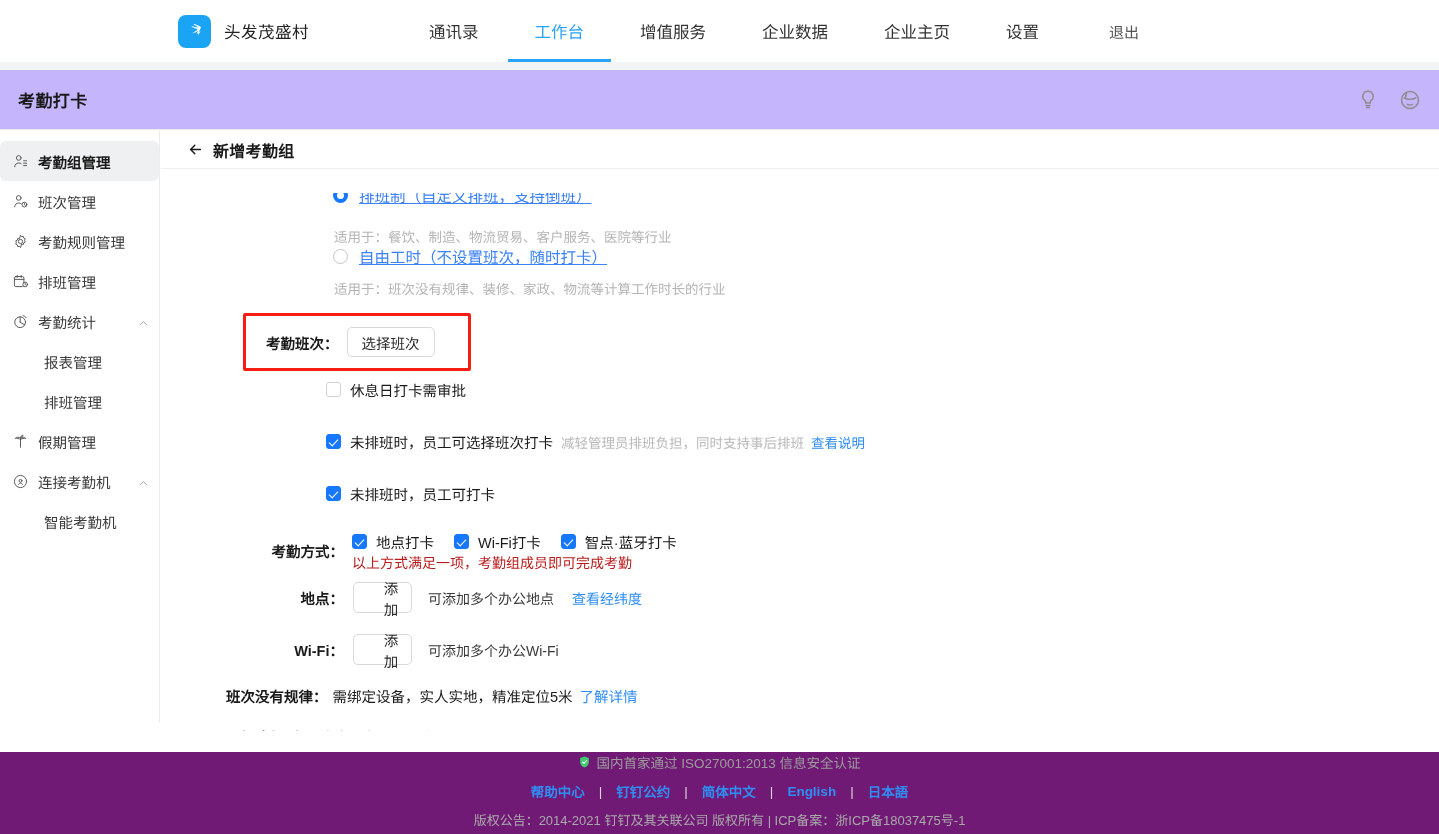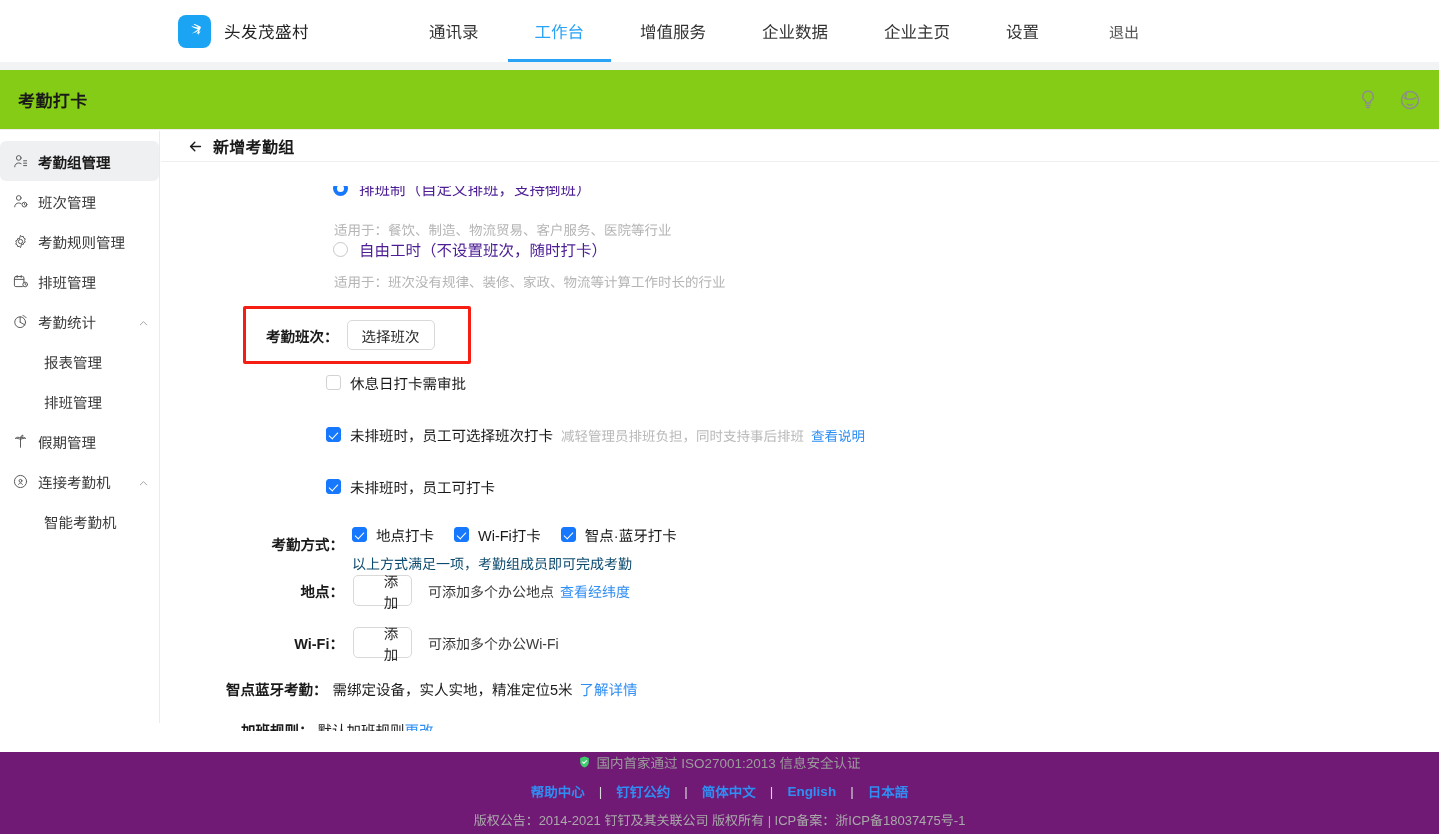--- a/index.html
+++ b/index.html
@@ -49,21 +49,21 @@
   }
   .navtab.logout { color:#555; font-size:15px; margin-left:70px; }
   .topnav-divider {
     position:absolute; left:0; top:62px; width:1439px; height:8px;
     background:#f2f3f5;
   }
 
   
   .titlebar {
     position:absolute; left:0; top:70px; width:1439px; height:60px;
-    background:#84cc16; border-bottom:1px solid #ececec;
+    background:#c4b5fd; border-bottom:1px solid #ececec;
     display:flex; align-items:center;
   }
   .titlebar h1 {
     margin:0 0 0 18px; font-size:17px; font-weight:700; color:#1a1a1a;
     letter-spacing:.4px;
   }
   .titlebar-actions {
     margin-left:auto; margin-right:17px; display:flex; align-items:center; gap:18px;
   }
   .tb-icon { width:24px; height:24px; cursor:pointer; color:#8d8d8d; display:block; }
@@ -87,37 +87,37 @@
     margin:0 6px; padding-left:38px; border-radius:6px;
     font-size:14.5px; color:#3b3b3b; cursor:pointer; white-space:nowrap;
   }
 
   
   .content {
     position:absolute; left:161px; top:131px; width:1278px; height:600px;
     background:#fff; overflow:hidden;
   }
   .crumb {
-    height:31px; display:flex; align-items:center;
+    height:38px; display:flex; align-items:center;
     padding-left:26px; border-bottom:1px solid #efefef;
   }
   .crumb-back { width:17px; height:17px; color:#1a1a1a; margin-right:9px; cursor:pointer; }
   .crumb-title { font-size:16px; font-weight:700; color:#1a1a1a; letter-spacing:.3px; }
 
   .form {
     position:relative; padding-top:0px;
     height:559px;
   }
   .radio-line { display:flex; align-items:center; }
   .radio {
     width:15px; height:15px; border-radius:50%; border:1.4px solid #c7c7c7;
     background:#fff; flex:0 0 auto; margin-right:11px; cursor:pointer;
   }
   .radio.checked { border:4.5px solid #1677ff; }
-  .radio-label { font-size:15.5px; color:#4c1d95; }
+  .radio-label { font-size:15.5px; color:#3b82f6;text-decoration:underline; }
   .radio-desc { font-size:13.5px; color:#b5b5b5; margin-top:6px; }
   .lbl {
     font-size:14.5px; color:#1a1a1a; font-weight:700;
     text-align:right; white-space:nowrap;
   }
 
   .btn-outline {
     display:inline-flex; align-items:center; justify-content:center;
     height:30px; min-width:84px; padding:0 14px;
     border:1px solid #d9d9d9; border-radius:5px; background:#fff;
@@ -370,39 +370,39 @@
         <span class="lbl" style="width:88px; padding-top:9px;">考勤方式：</span>
         <div style="margin-left:8px;">
           <div style="display:flex; align-items:center;">
             <span class="cbox checked"></span>
             <span class="cb-text">地点打卡</span>
             <span class="cbox checked" style="margin-left:20px;"></span>
             <span class="cb-text">Wi-Fi打卡</span>
             <span class="cbox checked" style="margin-left:20px;"></span>
             <span class="cb-text">智点·蓝牙打卡</span>
           </div>
-          <div class="hint" style="margin-top:8px; color:#0c4a6e; font-size:14px;">以上方式满足一项，考勤组成员即可完成考勤</div>
+          <div class="hint" style="margin-top:0px; color:#b91c1c; font-size:14px;">以上方式满足一项，考勤组成员即可完成考勤</div>
         </div>
       </div>
 
       <div style="position:absolute; left:95px; top:413px; display:flex; align-items:center;">
         <span class="lbl" style="width:88px;">地点：</span>
         <button class="btn-add" style="margin-left:9px;">添 加</button>
         <span class="hint" style="margin-left:16px; font-size:14px; color:#3a3a3a;">可添加多个办公地点</span>
-        <span class="link" style="margin-left:6px; font-size:14px;">查看经纬度</span>
+        <span class="link" style="margin-left:18px; font-size:14px;">查看经纬度</span>
       </div>
 
       <div style="position:absolute; left:95px; top:465px; display:flex; align-items:center;">
         <span class="lbl" style="width:88px;">Wi-Fi：</span>
         <button class="btn-add" style="margin-left:9px;">添 加</button>
         <span class="hint" style="margin-left:16px; font-size:14px; color:#3a3a3a;">可添加多个办公Wi-Fi</span>
       </div>
 
       <div style="position:absolute; left:65px; top:516px; display:flex; align-items:center;">
-        <span class="lbl">智点蓝牙考勤：</span>
+        <span class="lbl">班次没有规律：</span>
         <span class="plain" style="margin-left:5px;">需绑定设备，实人实地，精准定位5米</span>
         <span class="link" style="margin-left:7px; font-size:14.5px;">了解详情</span>
       </div>
 
       <div style="position:absolute; left:80px; top:557px; display:flex; align-items:center;">
         <span class="lbl">加班规则：</span>
         <span class="plain" style="margin-left:4px;">默认加班规则</span>
         <span class="link" style="font-size:14.5px;">更改</span>
       </div>
 

